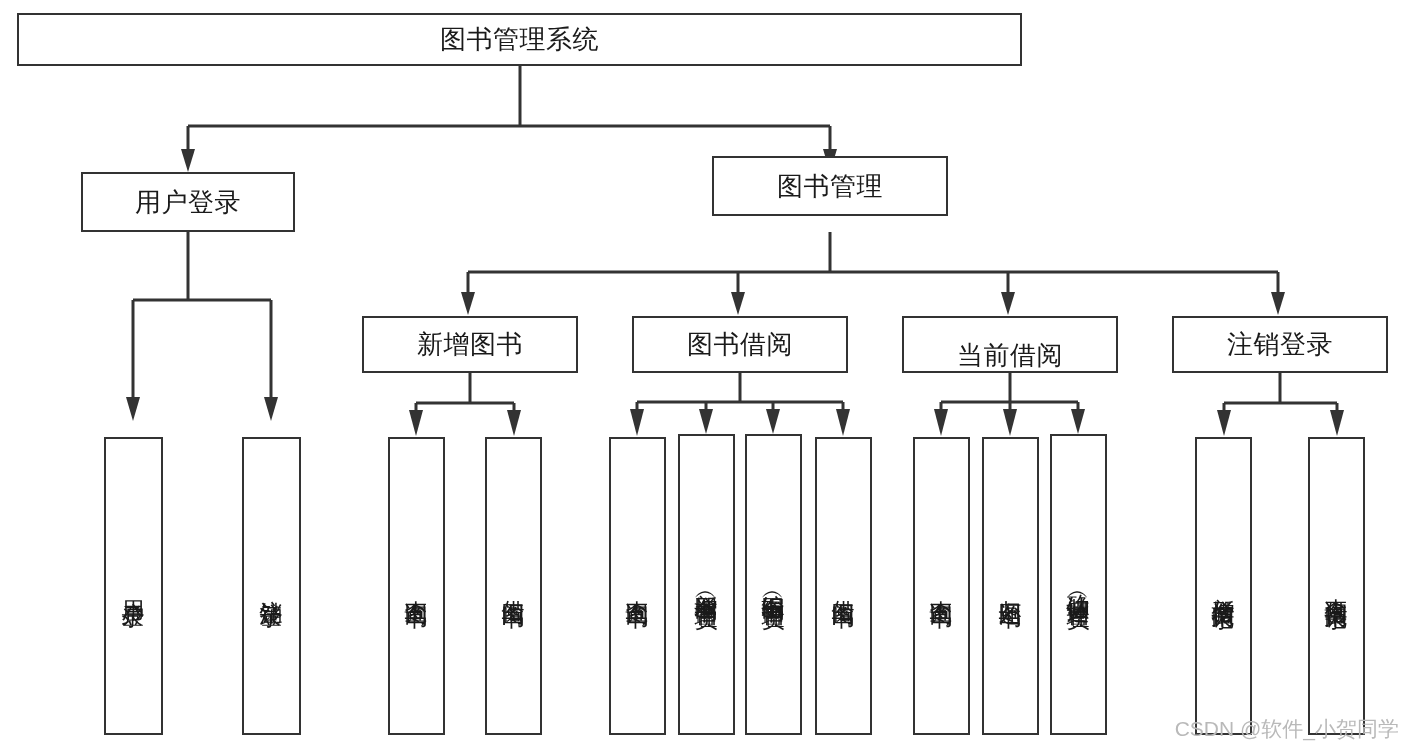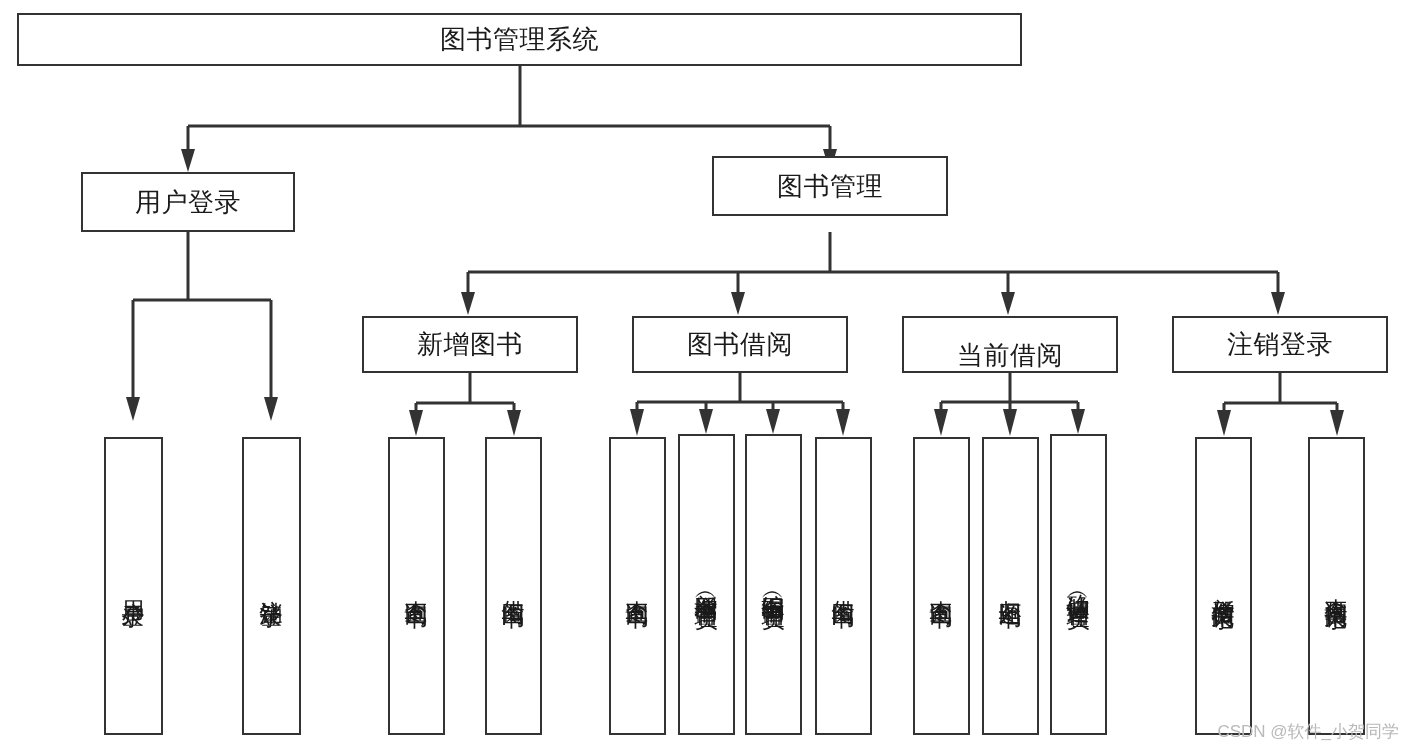--- a/index.html
+++ b/index.html
@@ -49,21 +49,21 @@
   }
   .v-node{
     align-items:center;
     justify-content:center;
     padding:4px 0;
   }
   .watermark{
     position:absolute;
     right:6px;
     bottom:4px;
-    font-size:17px;
+    font-size:21px;
     color:#b9b9b9;
     z-index:9;
     white-space:nowrap;
     font-family:"Liberation Sans","DejaVu Sans",sans-serif;
   }
   svg#edges{
     position:absolute;left:0;top:0;
     width:1405px;height:747px;
     z-index:1;
     pointer-events:none;

